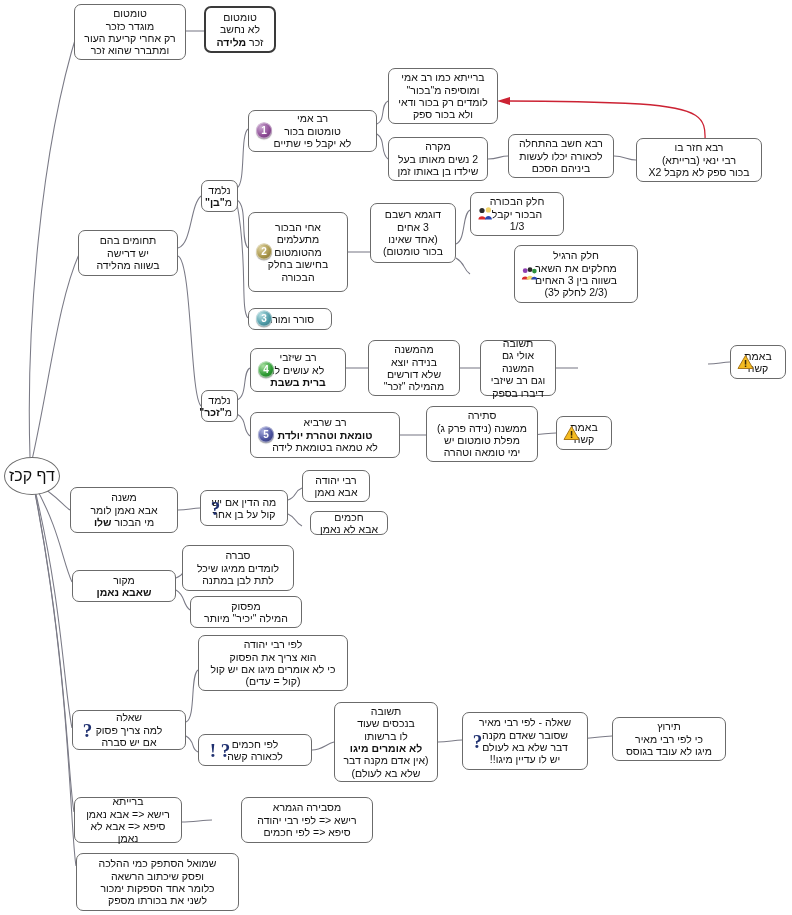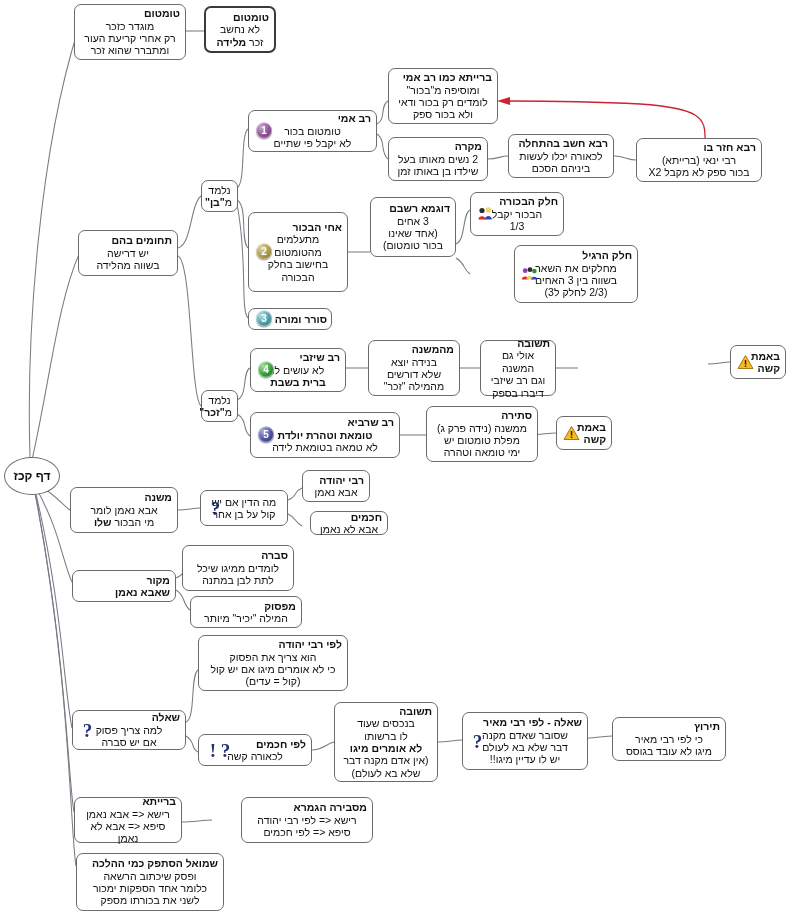--- a/index.html
+++ b/index.html
@@ -32,27 +32,27 @@
     color:#101010;
     font-size:10.5px;
     line-height:12.4px;
     padding:3px 5px 3px 5px;
     display:flex;
     flex-direction:column;
     justify-content:center;
     z-index:5;
   }
   .node.thick{border-width:2px;border-color:#3a3a3a;}
-  .node .ttl{font-weight:bold;display:block;text-align:right;}
+  .node .ttl{font-weight:normal;display:block;}
   .node .ln{display:block;}
   .node.root{
     border-radius:50%;
     width:56px;height:38px;
-    font-weight:bold;
-    font-size:12px;
+    font-weight:normal;
+    font-size:16px;
     padding:0;
   }
   
   .ico{
     position:absolute;
     left:6px;
     top:50%;
     transform:translateY(-50%);
     width:17px;height:17px;
     line-height:17px;
@@ -251,21 +251,21 @@
     <span class="ico">
       <span class="badge b2">2</span>
     </span>
     <span class="ttl">אחי הבכור</span>
     <span class="ln">מתעלמים</span>
     <span class="ln">מהטומטום</span>
     <span class="ln">בחישוב בחלק</span>
     <span class="ln">הבכורה</span>
   </div>
 
-  <div class="node" style="left:370px;top:197px;width:86px;height:60px;">
+  <div class="node" style="left:370px;top:203px;width:86px;height:60px;">
     <span class="ttl">דוגמא רשבם</span>
     <span class="ln">3 אחים</span>
     <span class="ln">(אחד שאינו</span>
     <span class="ln">בכור טומטום)</span>
   </div>
 
   <div class="node" style="left:470px;top:192px;width:94px;height:44px;">
     <span class="ico">
       <svg class="iconsvg" width="17" height="17" viewBox="0 0 17 17">
         <circle cx="5" cy="5" r="2.6" fill="#2b2b2b"></circle>
@@ -461,20 +461,20 @@
     <span class="ln">רישא &lt;= אבא נאמן</span>
     <span class="ln">סיפא &lt;= אבא לא נאמן</span>
   </div>
 
   <div class="node" style="left:212px;top:797px;width:132px;height:46px;margin-left:29px;">
     <span class="ttl">מסבירה הגמרא</span>
     <span class="ln">רישא &lt;= לפי רבי יהודה</span>
     <span class="ln">סיפא &lt;= לפי חכמים</span>
   </div>
 
-  <div class="node" style="left:76px;top:853px;width:148px;height:58px;">
+  <div class="node" style="left:76px;top:853px;width:163px;height:58px;">
     <span class="ttl">שמואל הסתפק כמי ההלכה</span>
     <span class="ln">ופסק שיכתוב הרשאה</span>
     <span class="ln">כלומר אחד הספקות ימכור</span>
     <span class="ln">לשני את בכורתו מספק</span>
   </div>
 
 </div>
 
 </body></html>

